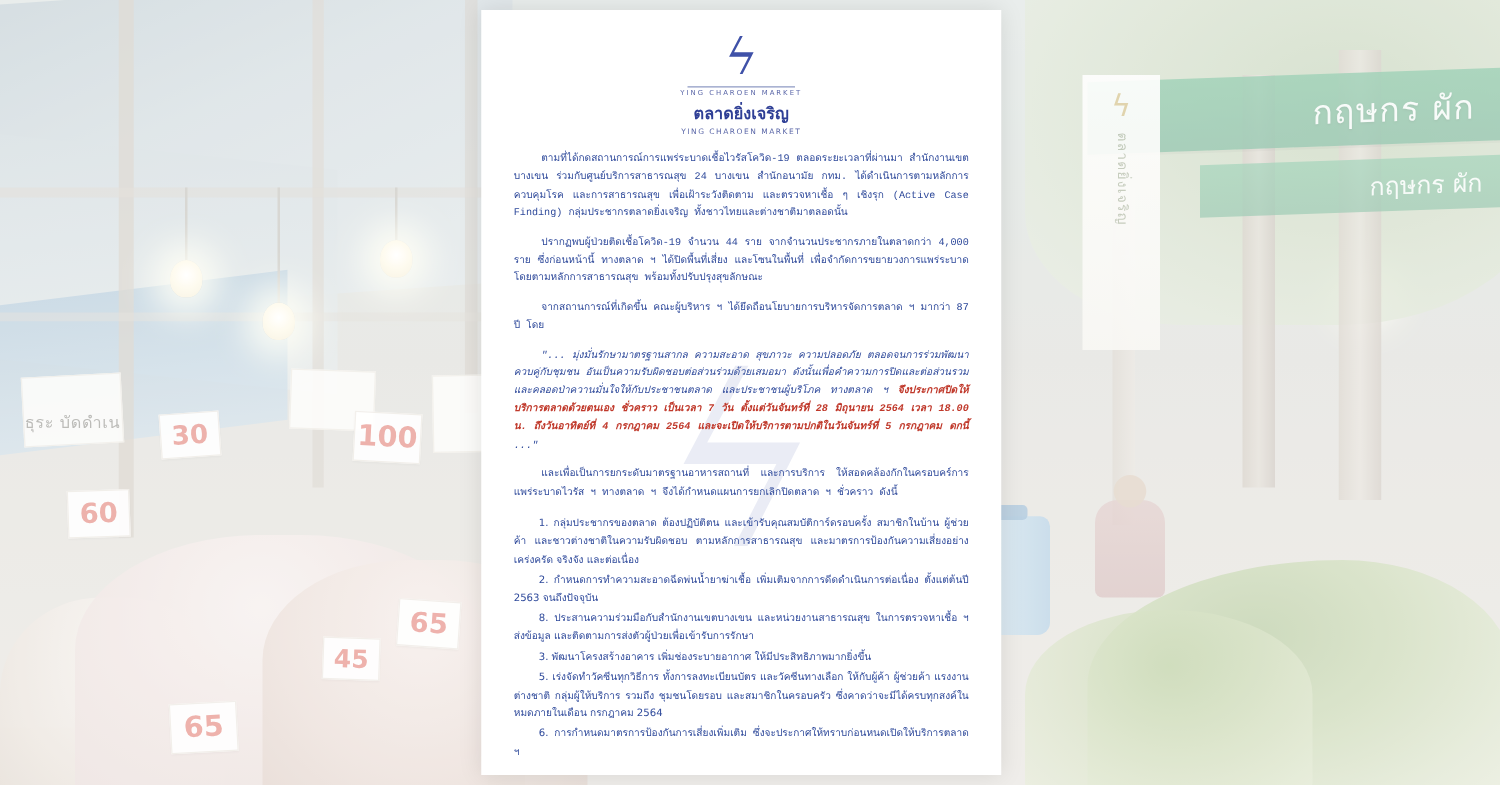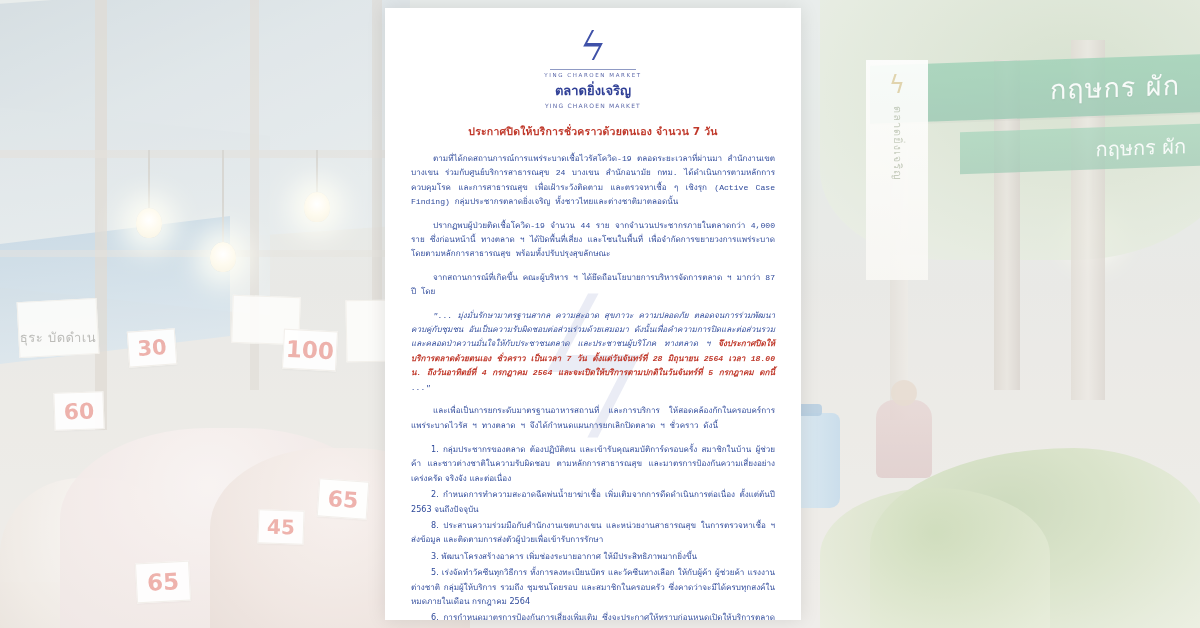--- a/index.html
+++ b/index.html
@@ -422,21 +422,20 @@
       <div class="doc-watermark">ϟ</div>
 
       <div class="logo-block">
         <div class="logo-mark">ϟ</div>
         <div class="logo-rule"></div>
         <div class="logo-en">YING CHAROEN MARKET</div>
         <div class="logo-th">ตลาดยิ่งเจริญ</div>
         <div class="logo-sub">YING CHAROEN MARKET</div>
       </div>
 
-      <div class="doc-title">ประกาศปิดให้บริการชั่วคราวด้วยตนเอง จำนวน 7 วัน</div>
 
       <div class="doc-body">
         <p>ตามที่ได้กดสถานการณ์การแพร่ระบาดเชื้อไวรัสโควิด-19 ตลอดระยะเวลาที่ผ่านมา สำนักงานเขตบางเขน ร่วมกับศูนย์บริการสาธารณสุข 24 บางเขน สำนักอนามัย กทม. ได้ดำเนินการตามหลักการควบคุมโรค และการสาธารณสุข เพื่อเฝ้าระวังติดตาม และตรวจหาเชื้อ ๆ เชิงรุก (Active Case Finding) กลุ่มประชากรตลาดยิ่งเจริญ ทั้งชาวไทยและต่างชาติมาตลอดนั้น</p>
         <p>ปรากฏพบผู้ป่วยติดเชื้อโควิด-19 จำนวน 44 ราย จากจำนวนประชากรภายในตลาดกว่า 4,000 ราย ซึ่งก่อนหน้านี้ ทางตลาด ฯ ได้ปิดพื้นที่เสี่ยง และโซนในพื้นที่ เพื่อจำกัดการขยายวงการแพร่ระบาดโดยตามหลักการสาธารณสุข พร้อมทั้งปรับปรุงสุขลักษณะ</p>
         <p>จากสถานการณ์ที่เกิดขึ้น คณะผู้บริหาร ฯ ได้ยึดถือนโยบายการบริหารจัดการตลาด ฯ มากว่า 87 ปี โดย</p>
 
         <p class="doc-quote"><span>"... มุ่งมั่นรักษามาตรฐานสากล ความสะอาด สุขภาวะ ความปลอดภัย ตลอดจนการร่วมพัฒนาควบคู่กับชุมชน อันเป็นความรับผิดชอบต่อส่วนร่วมด้วยเสมอมา ดังนั้นเพื่อคำความการปิดและต่อส่วนรวม และคลอดป่าควานมั่นใจให้กับประชาชนตลาด และประชาชนผู้บริโภค ทางตลาด ฯ </span><span class="hl">จึงประกาศปิดให้บริการตลาดด้วยตนเอง ชั่วคราว เป็นเวลา 7 วัน ตั้งแต่วันจันทร์ที่ 28 มิถุนายน 2564 เวลา 18.00 น. ถึงวันอาทิตย์ที่ 4 กรกฎาคม 2564 และจะเปิดให้บริการตามปกติในวันจันทร์ที่ 5 กรกฎาคม ดกนี้</span><span> ..."</span></p>
 
         <p>และเพื่อเป็นการยกระดับมาตรฐานอาหารสถานที่ และการบริการ ให้สอดคล้องกักในครอบคร์การแพร่ระบาดไวรัส ฯ ทางตลาด ฯ จึงได้กำหนดแผนการยกเลิกปิดตลาด ฯ ชั่วคราว ดังนี้</p>
 

